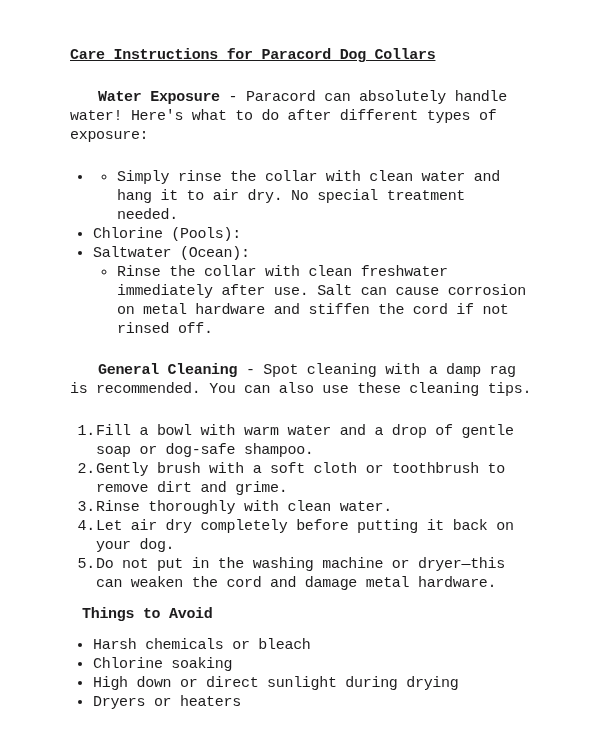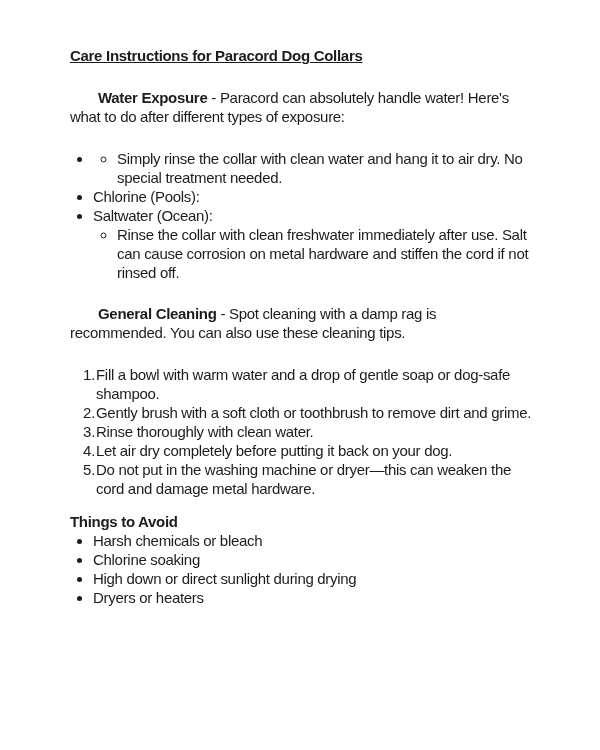--- a/index.html
+++ b/index.html
@@ -14,54 +14,55 @@
     font-family: "Liberation Sans", "DejaVu Sans", sans-serif;
     font-size: 15px;
     line-height: 19px;
     letter-spacing: -0.3px;
     color: #1d1c1d;
   }
   .doc {
     padding: 46px 58px 0 70px;
     box-sizing: border-box;
     width: 592px;
+    font-family: Liberation Mono, monospace;
   }
   .doc-title {
     font-weight: 700;
     text-decoration: underline;
     margin: 0 0 23px 0;
   }
   p.block {
     margin: 0 0 23px 0;
   }
   .inline-heading {
     font-weight: 700;
     margin-left: 28px;
   }
   .bold-heading {
     font-weight: 700;
-    margin: 0;
+    margin: 12px;
   }
   ul.bullets {
     margin: 0 0 22px 0;
     padding-left: 23px;
     list-style: disc outside;
   }
   ul.bullets ul.sub {
     margin: 0;
     padding-left: 24px;
     list-style: circle outside;
   }
   ul.plain-bullets {
     margin: 0;
     padding-left: 23px;
     list-style: disc outside;
   }
   ol.steps {
-    margin: 0 0 14px 0;
+    margin: 0 0 4px 0;
     padding-left: 26px;
     list-style: none;
     counter-reset: step;
   }
   ol.steps li {
     position: relative;
     counter-increment: step;
   }
   ol.steps li::before {
     content: counter(step) ".";

